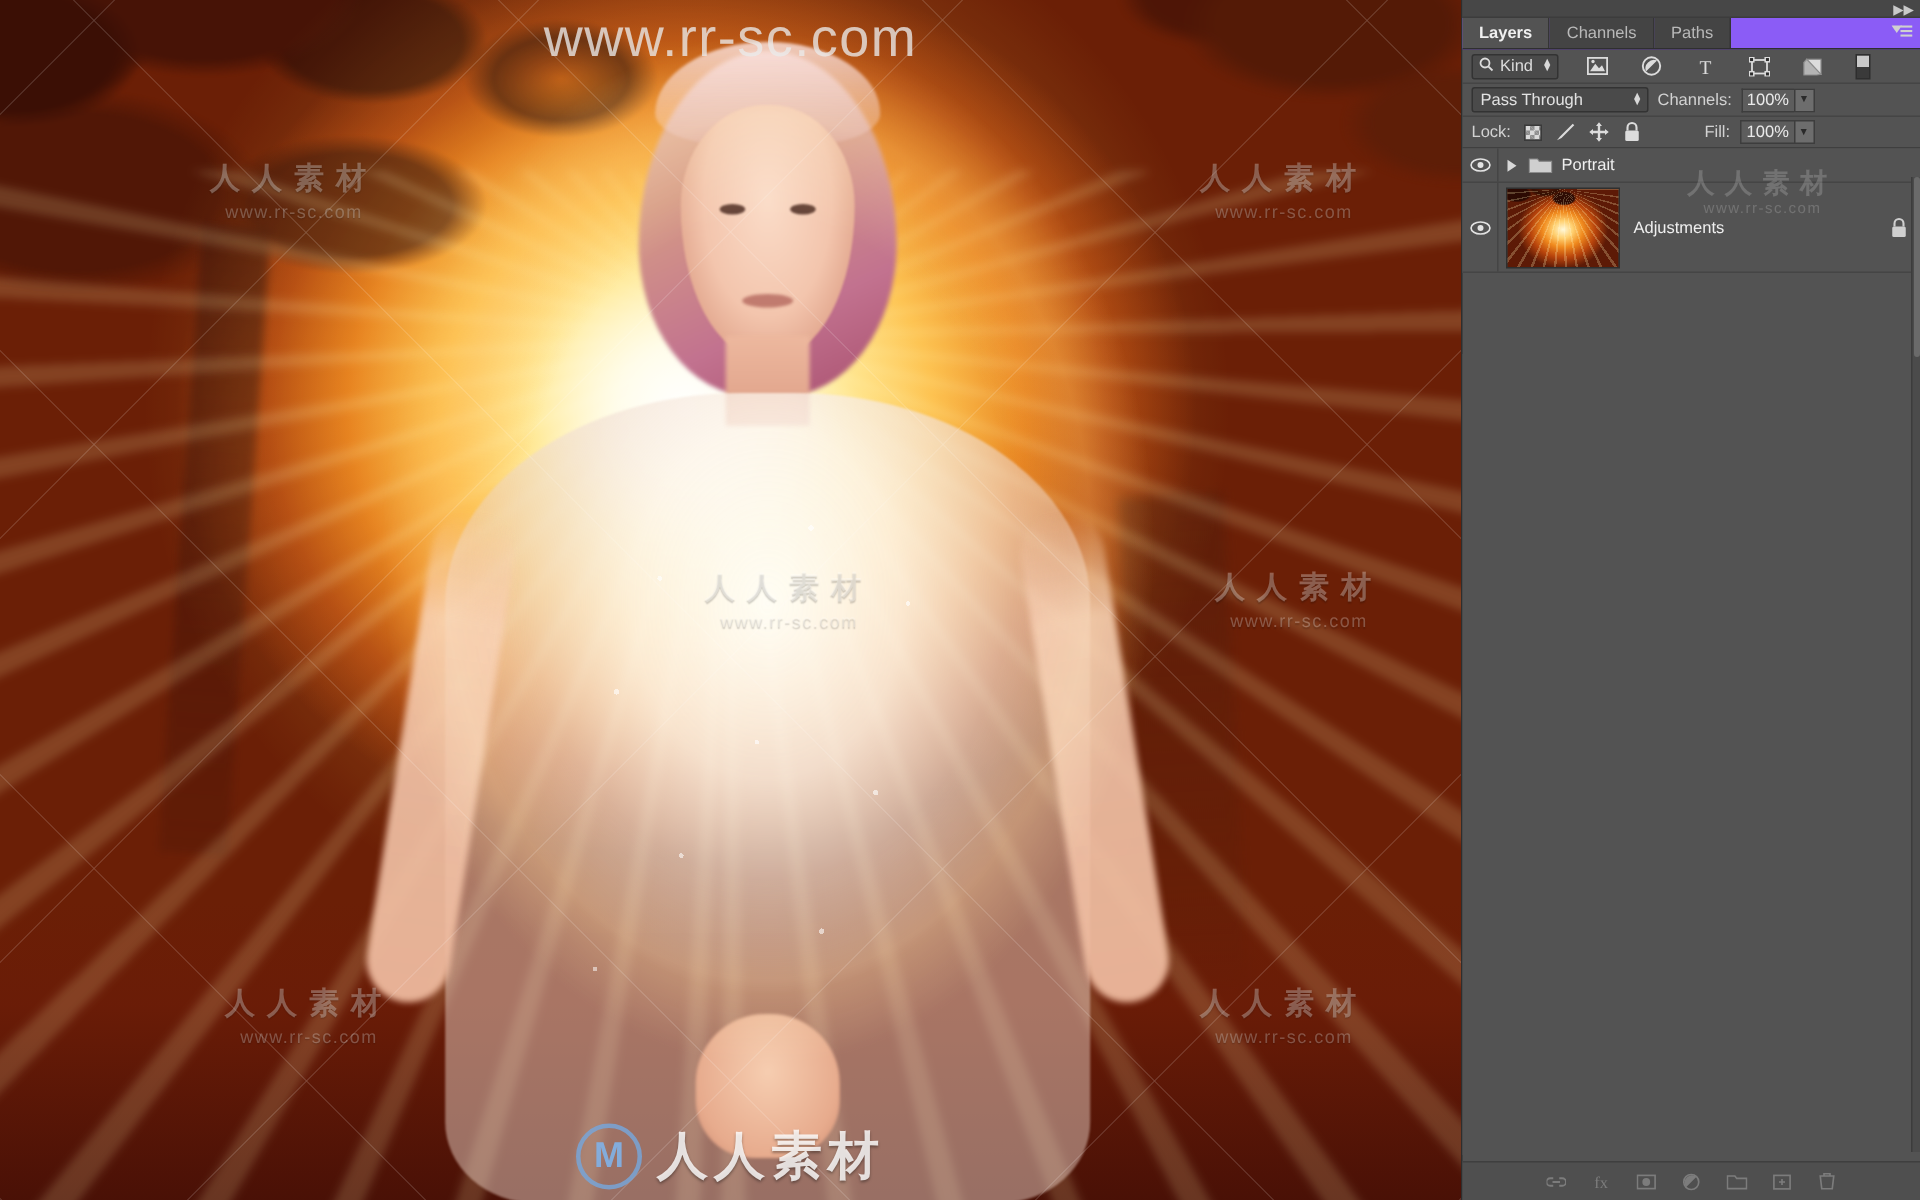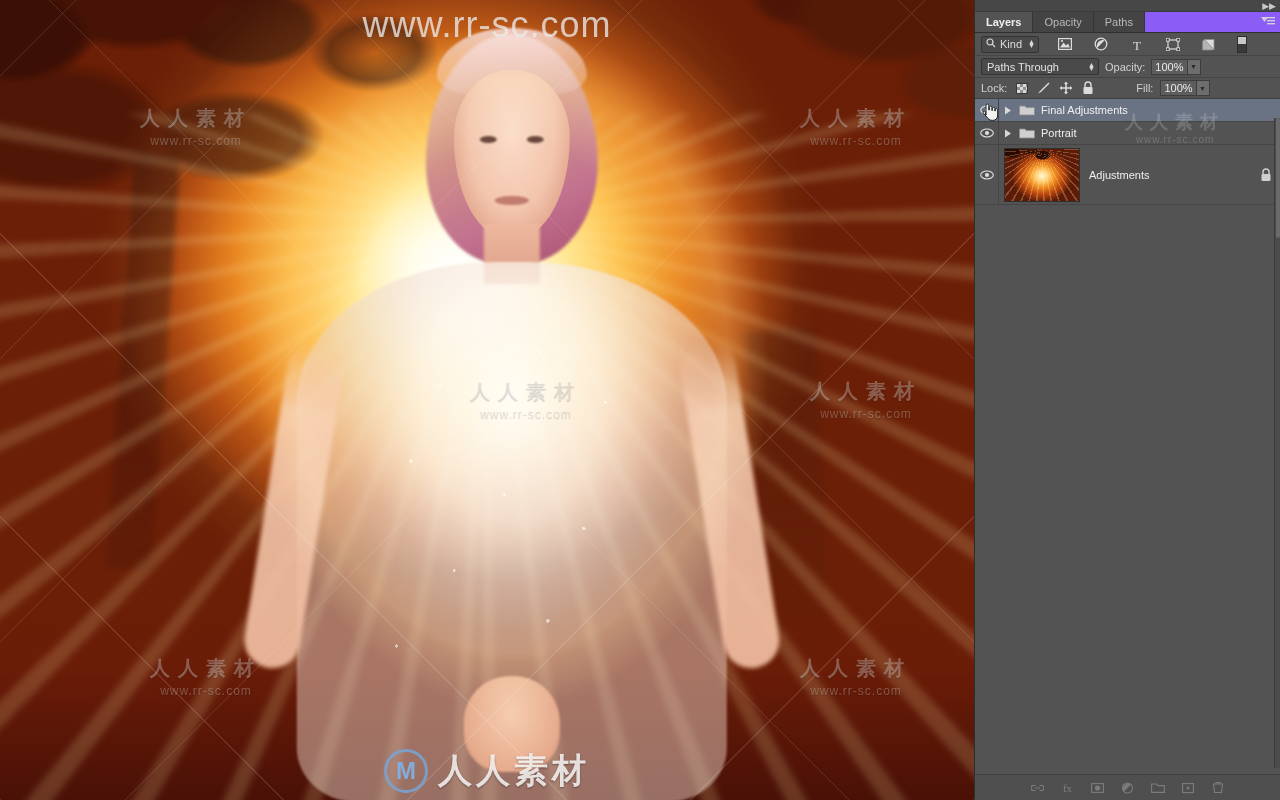--- a/index.html
+++ b/index.html
@@ -412,21 +412,21 @@
 
     <div class="panel-topbar">
       <div class="collapse-ico">▶▶</div>
     </div>
 
     <div class="tabstrip">
       <div class="tab active">
         <span>Layers</span>
       </div>
       <div class="tab">
-        <span>Opacity</span>
+        <span>Channels</span>
       </div>
       <div class="tab">
         <span>Paths</span>
       </div>
       <div class="panel-menu-ico">
         <svg width="14" height="11" viewBox="0 0 14 11">
             <polygon points="0,1 7,1 3.5,6" fill="#d0d0d0"></polygon>
             <rect x="6" y="1" width="8" height="1.4" fill="#d0d0d0"></rect>
             <rect x="6" y="4" width="8" height="1.4" fill="#d0d0d0"></rect>
             <rect x="6" y="7" width="8" height="1.4" fill="#d0d0d0"></rect>
@@ -480,27 +480,27 @@
         <svg width="14" height="13" viewBox="0 0 14 13">
             <rect x="2.5" y="1.5" width="9.5" height="10" fill="#dcdcdc" stroke="#8c8c8c" stroke-width="0.8"></rect>
             <polygon points="2.5,1.5 0.6,3.6 0.6,12 9,12 12,11.5" fill="#b4b4b4" stroke="#8c8c8c" stroke-width="0.8"></polygon>
           </svg>
       </div>
       <div class="toggle-sw"></div>
     </div>
 
     <div class="blend-row">
       <div class="blend-select">
-        <span class="lbl">Paths Through</span>
+        <span class="lbl">Pass Through</span>
         <span class="stepper">
             <span>▲</span>
             <span>▼</span>
           </span>
       </div>
-      <span class="lbl-sm">Opacity:</span>
+      <span class="lbl-sm">Channels:</span>
       <div class="numfield">
         <span class="numval">100%</span>
         <span class="numarrow">▼</span>
       </div>
     </div>
 
     <div class="lock-row">
       <span class="lbl-sm">Lock:</span>
       <span class="lock-ico">
           <span class="checker"></span>
@@ -523,44 +523,20 @@
       </span>
       <span class="lbl-sm" style="margin-left:34px;">Fill:</span>
       <div class="numfield">
         <span class="numval">100%</span>
         <span class="numarrow">▼</span>
       </div>
     </div>
 
     <div class="layer-list">
 
-      <div class="layer-row h-small selected">
-        <div class="eye-cell">
-          <svg width="14" height="10" viewBox="0 0 14 10">
-              <ellipse cx="7" cy="5" rx="6.3" ry="4" fill="none" stroke="#e2e2e2" stroke-width="1.1"></ellipse>
-              <circle cx="7" cy="5" r="2" fill="#e2e2e2"></circle>
-            </svg>
-          <span class="hand-cursor">
-            <svg width="18" height="20" viewBox="0 0 18 20">
-                <path d="M6 14 V4.5 a1.4 1.4 0 0 1 2.8 0 V9 h.5 V6.5 a1.3 1.3 0 0 1 2.6 0 V9.5 h.4 V7.6 a1.3 1.3 0 0 1 2.6 0 V10 h.4 V8.8 a1.2 1.2 0 0 1 2.4 0 V14 c0 3.2-2 5.4-5 5.4 -3.2 0-4.6-1.4-5.6-3.2 L3.2 12 a1.3 1.3 0 0 1 2-1.6 Z" fill="#f2f2f2" stroke="#1f1f1f" stroke-width="1"></path>
-              </svg>
-          </span>
-        </div>
-        <div class="arrow-cell">
-          <svg width="8" height="9" viewBox="0 0 8 9">
-              <polygon points="1,0.5 7,4.5 1,8.5" fill="#d8d8d8"></polygon>
-            </svg>
-        </div>
-        <div class="folder-ico">
-          <svg width="16" height="12" viewBox="0 0 16 12">
-              <path d="M0.5 2 h5.5 l1.2 1.6 H15.5 V11 H0.5 Z" fill="#cfcfcf" stroke="#8c8c8c" stroke-width="0.8"></path>
-            </svg>
-        </div>
-        <div class="layer-name">Final Adjustments</div>
-      </div>
 
       <div class="layer-row h-small">
         <div class="eye-cell">
           <svg width="14" height="10" viewBox="0 0 14 10">
               <ellipse cx="7" cy="5" rx="6.3" ry="4" fill="none" stroke="#e2e2e2" stroke-width="1.1"></ellipse>
               <circle cx="7" cy="5" r="2" fill="#e2e2e2"></circle>
             </svg>
         </div>
         <div class="arrow-cell">
           <svg width="8" height="9" viewBox="0 0 8 9">

